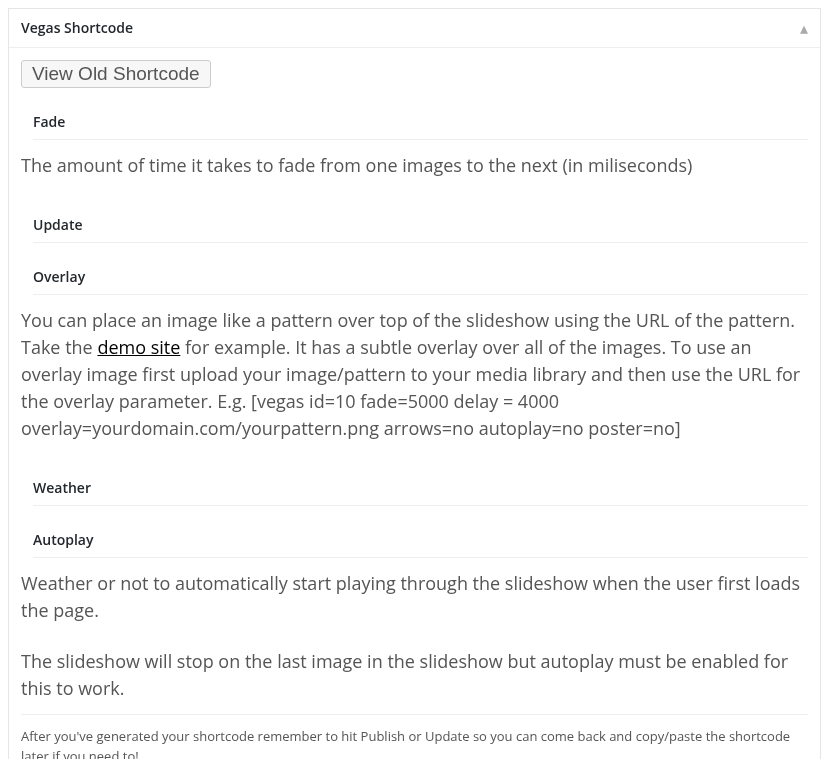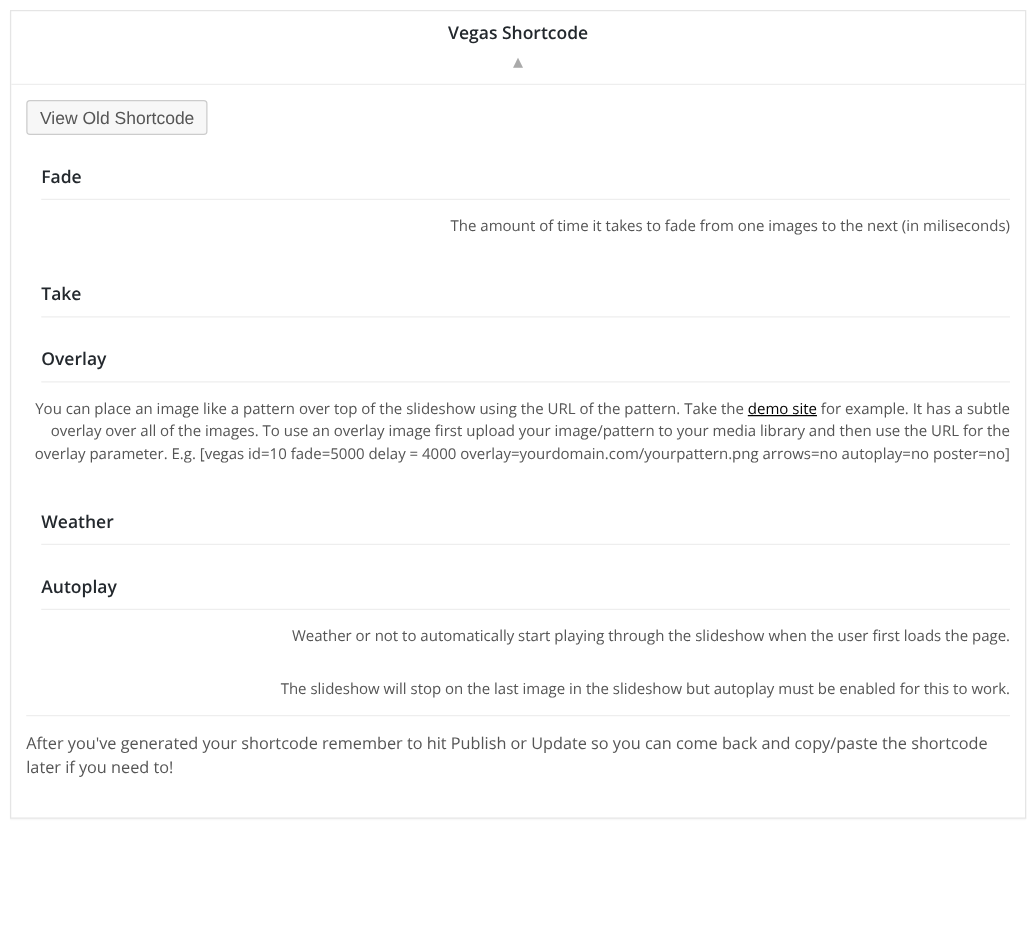--- a/index.html
+++ b/index.html
@@ -18,21 +18,20 @@
       border: 1px solid #e5e5e5;
       background: #fff;
       box-shadow: 0 1px 1px rgba(0,0,0,0.04);
     }
     .postbox-header {
       border-bottom: 1px solid #eee;
       padding: 8px 12px;
       display: flex;
       justify-content: space-between;
       align-items: center;
-      flex-direction: column;
     }
     .postbox-header h2 {
       font-size: 14px;
       font-weight: 600;
       color: #23282d;
       line-height: 1.4;
     }
     .handle-indicator {
       color: #aaa;
       font-size: 16px;
@@ -43,44 +42,43 @@
       padding: 12px;
     }
     .button {
       display: inline-block;
       padding: 0 10px;
       height: 28px;
       line-height: 26px;
       background: #f7f7f7;
       border: 1px solid #ccc;
       color: #555;
-      font-size: 14px;
+      font-size: 19px;
       cursor: pointer;
       border-radius: 3px;
       vertical-align: top;
       white-space: nowrap;
     }
     .section-heading {
       font-size: 14px;
       font-weight: 600;
       color: #23282d;
       padding: 8px 0;
       margin-top: 16px;
       border-bottom: 1px solid #eee;
       margin-bottom: 0;
       margin-left: 12px;
     }
     .first-heading {
     }
     .section-desc {
       padding: 12px 0;
       color: #555;
-      font-size: 12px;
+      font-size: 18px;
       line-height: 1.5;
-      text-align: right;
     }
     .section-desc strong {
       font-weight: 400;
     }
     .section-desc a {
       color: #000000;
       text-decoration: underline;
     }
     .note-text {
       padding: 12px 0 18px 0;
@@ -98,21 +96,21 @@
     <h2>Vegas Shortcode</h2>
     <span class="handle-indicator">▴</span>
   </div>
   <div class="inside">
 
     <button class="button">View Old Shortcode</button>
 
     <h3 class="section-heading first-heading">Fade</h3>
     <p class="section-desc">The amount of time it takes to fade from one images to the next (in miliseconds)</p>
 
-    <h3 class="section-heading">Take</h3>
+    <h3 class="section-heading">Update</h3>
 
     <h3 class="section-heading">Overlay</h3>
     <p class="section-desc">
       <span>You can place an image like a pattern over top of the slideshow using the URL of the pattern. Take the </span><a href="#">demo site</a><span> for example. It has a subtle overlay over all of the images. To use an overlay image first upload your image/pattern to your media library and then use the URL for the overlay parameter. E.g. [vegas id=10 fade=5000 delay = 4000 </span><strong>overlay=yourdomain.com/yourpattern.png</strong><span> arrows=no autoplay=no poster=no]</span>
     </p>
 
     <h3 class="section-heading">Weather</h3>
 
     <h3 class="section-heading">Autoplay</h3>
     <p class="section-desc">Weather or not to automatically start playing through the slideshow when the user first loads the page.</p>

